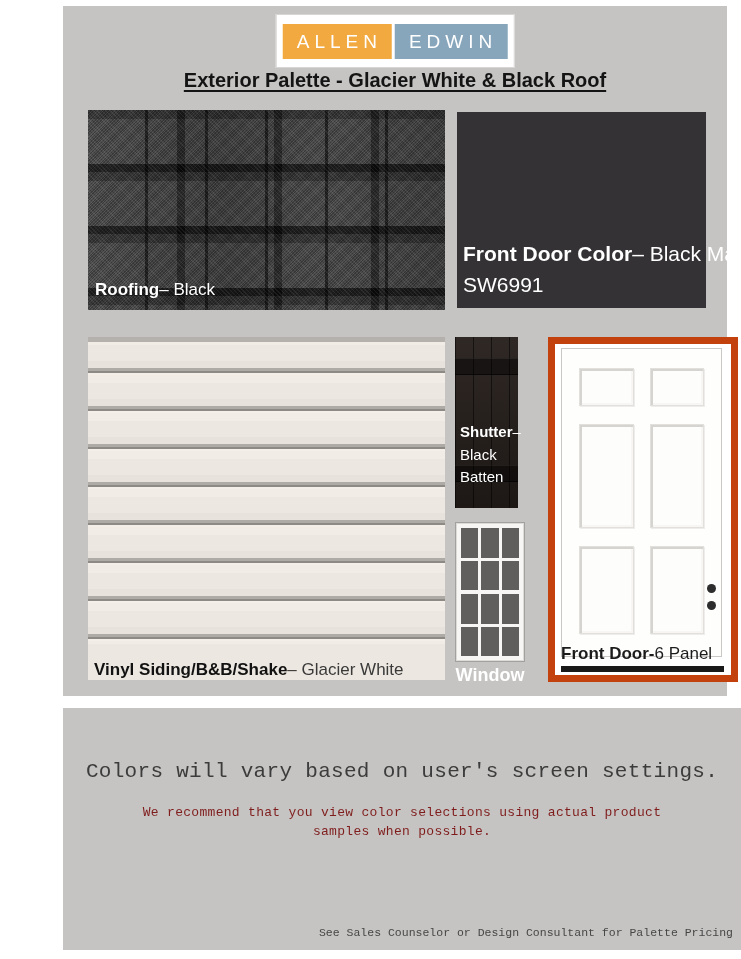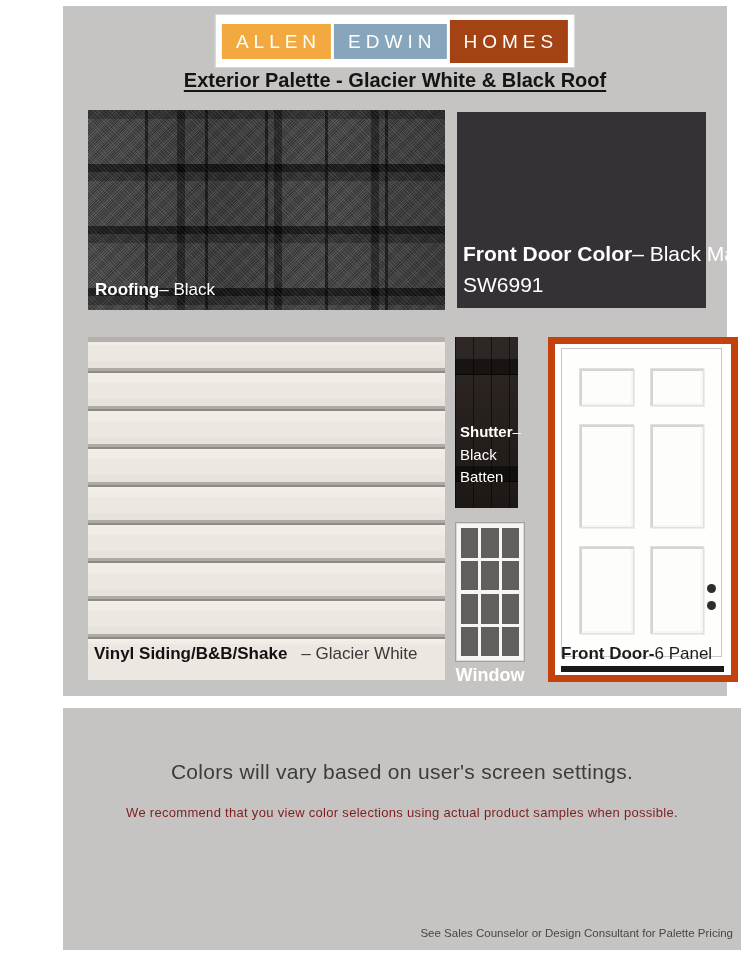--- a/index.html
+++ b/index.html
@@ -2,21 +2,21 @@
 <html><head>
 <meta charset="utf-8">
 <style>
   * { margin:0; padding:0; box-sizing:border-box; }
   html,body { background:#ffffff; }
   body { font-family:"Liberation Sans", sans-serif; }
   .page { position:relative; width:741px; height:959px; background:#ffffff; overflow:hidden; }
 
   .panel { position:absolute; background:#c6c4c2; }
   .upper-panel { left:63px; top:6px; width:664px; height:690px; }
-  .lower-panel { left:63px; top:708px; width:678px; height:242px; }
+  .lower-panel { left:63px; top:708px; width:678px; height:242px;font-family:Liberation Mono, monospace; }
 
   
   .logo { position:absolute; top:8px; left:50%; transform:translateX(-50%);
           background:#ffffff; border:1px solid #d8d6d4; padding:5px 6px;
           display:flex; align-items:center; gap:3px; height:54px; }
   .logo-word { color:#ffffff; font-size:19px; letter-spacing:5px; font-weight:400;
                padding:8px 10px 8px 14px; line-height:1; white-space:nowrap; }
   .logo-word.tall { padding-top:12px; padding-bottom:12px; }
 
   
@@ -51,22 +51,22 @@
   .siding-planks {
     position:absolute; inset:0 0 36px 0;
     background-color:#ece7e0;
     background-image:
       linear-gradient(#b4b0ac 0 5px, rgba(0,0,0,0) 5px),
       repeating-linear-gradient(to bottom,
         #f1ece5 0 8px, #ece7e0 8px 24px, #e7e2db 24px 31px,
         #aeaaa5 31px 34px, #8d8984 34px 36px, #f4efe9 36px 38px);
   }
   .siding-strip { position:absolute; left:0; right:0; bottom:0; height:36px;
-                  display:flex; align-items:flex-start; padding-left:6px;
-                  font-size:17px; color:#3a3a3a; white-space:nowrap;gap:14px; }
+                  display:flex; align-items:flex-end; padding-left:6px;
+                  font-size:17px; color:#3a3a3a; white-space:nowrap; }
   .siding-strip b { color:#121212; font-weight:bold; }
 
   
   .shutter {
     position:absolute; left:392px; top:331px; width:63px; height:171px;
     background-color:#241d1a;
     background-image:
       repeating-linear-gradient(to right, rgba(0,0,0,.55) 0 1px, rgba(0,0,0,0) 1px 18px),
       linear-gradient(rgba(255,255,255,.05), rgba(0,0,0,.18));
   }
@@ -120,21 +120,20 @@
 </head>
 <body>
 
 <div class="page">
 
   <div class="panel upper-panel">
 
     <div class="logo">
       <span class="logo-word" style="background-color: rgb(242, 169, 63);">ALLEN</span>
       <span class="logo-word" style="background-color: rgb(135, 166, 188);">EDWIN</span>
-      <span class="logo-word tall" style="background-color: rgb(163, 67, 19);">HOMES</span>
     </div>
 
     <div class="title">Exterior Palette - Glacier White &amp; Black Roof</div>
 
     <div class="roof">
       <div class="swatch-label">
         <b>Roofing</b><span>– Black</span>
       </div>
     </div>
 

